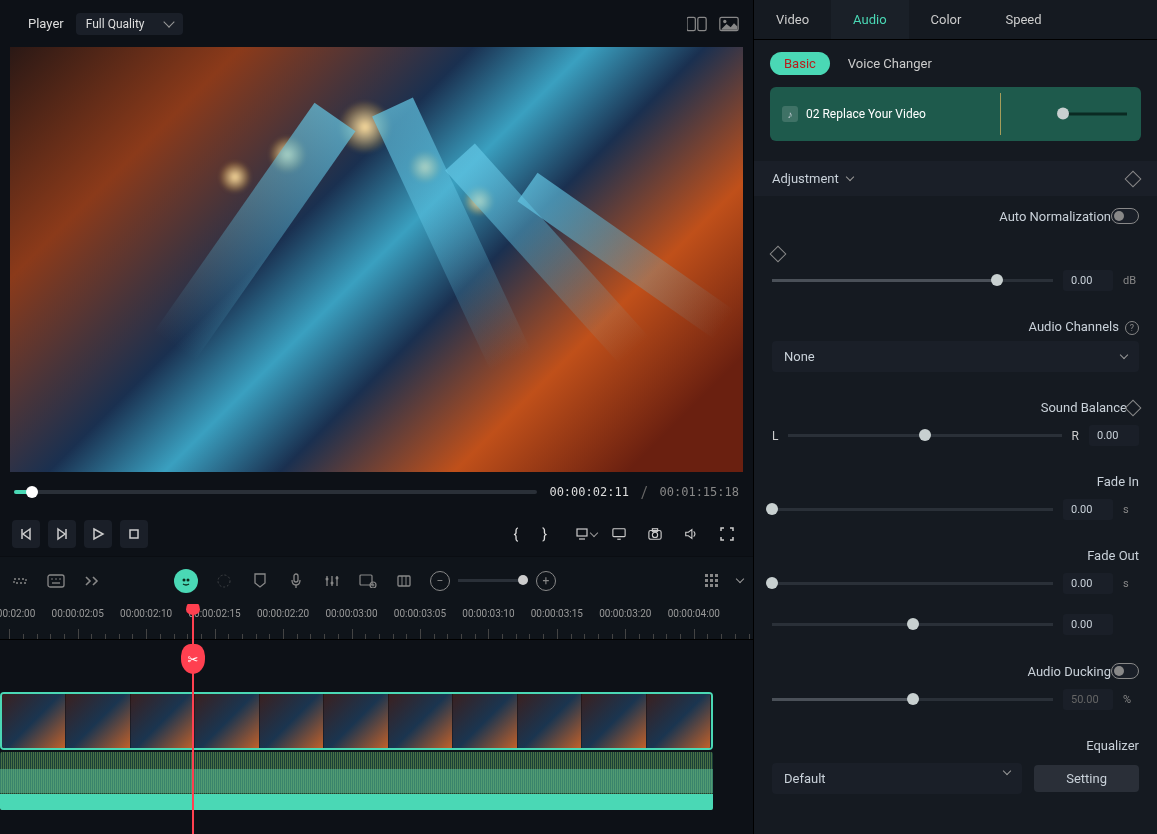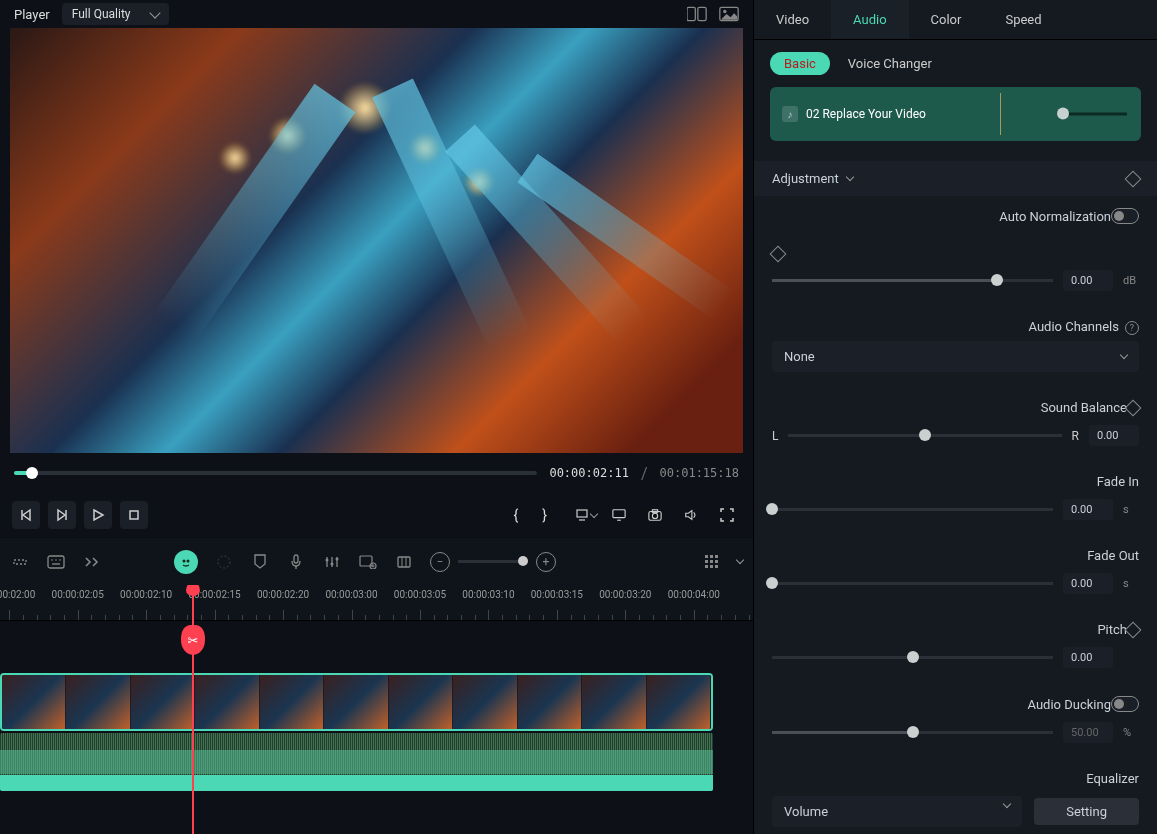--- a/index.html
+++ b/index.html
@@ -1,21 +1,21 @@
 <!DOCTYPE html>
 <html><head>
 <meta charset="utf-8">
 <style>
 * { box-sizing: border-box; margin: 0; padding: 0; font-family: -apple-system, BlinkMacSystemFont, "Segoe UI", Roboto, sans-serif; }
 body { background: #0d1117; color: #c9d1d9; width: 1157px; height: 834px; overflow: hidden; display: flex; }
 .left-panel { width: 753px; display: flex; flex-direction: column; }
 .right-panel { flex: 1; background: #151a21; border-left: 1px solid #000; overflow-y: auto; }
 
 
-.player-header { height: 28px; display: flex; align-items: center; padding: 0 14px; gap: 12px; background: #0d1117; }
+.player-header { height: 47px; display: flex; align-items: center; padding: 0 14px; gap: 12px; background: #0d1117; margin-left: 14px; }
 .player-label { font-size: 13px; color: #ddd; }
 .quality-dropdown { background: #1a1f28; border-radius: 4px; padding: 4px 10px; font-size: 12px; color: #ddd; display: flex; align-items: center; gap: 20px; cursor: pointer; }
 .chevron-down { width: 8px; height: 8px; border-right: 1.5px solid #999; border-bottom: 1.5px solid #999; transform: rotate(45deg); margin-top: -3px; }
 .hdr-spacer { flex: 1; }
 .hdr-icon { width: 20px; height: 16px; cursor: pointer; fill: #888; }
 
 
 .preview { position: relative; background: #000; margin: 0 10px; }
 .preview-inner { width: 733px; height: 425px; background: linear-gradient(135deg, #2a1815, #8b3a1a 20%, #1a3050 40%, #3aa0c0 50%, #1a3050 60%, #c0501a 75%, #6a2010 90%); position: relative; overflow: hidden; }
 .light-spot { position: absolute; border-radius: 50%; background: radial-gradient(circle, #ffe0a0, rgba(255,200,80,0.2) 60%, transparent 80%); filter: blur(2px); }
@@ -502,24 +502,20 @@
     <span class="label">Fade Out</span>
   </div>
   <div class="slider-row">
     <div class="slider-track">
         <div class="slider-thumb" style="left:0%"></div>
       </div>
     <div class="value-box">0.00</div>
     <span class="unit">s</span>
   </div>
 
-  <div class="prop-row" style="padding-bottom:6px">
-    <span class="label">Pitch</span>
-    <div class="reset-diamond"></div>
-  </div>
   <div class="slider-row">
     <div class="slider-track">
         <div class="slider-thumb" style="left:50%"></div>
       </div>
     <div class="value-box">0.00</div>
     <span class="unit"></span>
   </div>
 
   <div class="prop-row" style="padding-bottom:6px">
     <span class="label">Audio Ducking</span>
@@ -532,18 +528,18 @@
     </div>
     <div class="value-box" style="color:#666">50.00</div>
     <span class="unit">%</span>
   </div>
 
   <div class="prop-row" style="padding-bottom:6px">
     <span class="label">Equalizer</span>
   </div>
   <div class="eq-row">
     <div class="eq-select">
-      <span>Volume</span>
+      <span>Default</span>
       <span class="chevron-down" style="width:6px;height:6px"></span>
     </div>
     <div class="setting-btn">Setting</div>
   </div>
 </div>
 
 </body></html>

